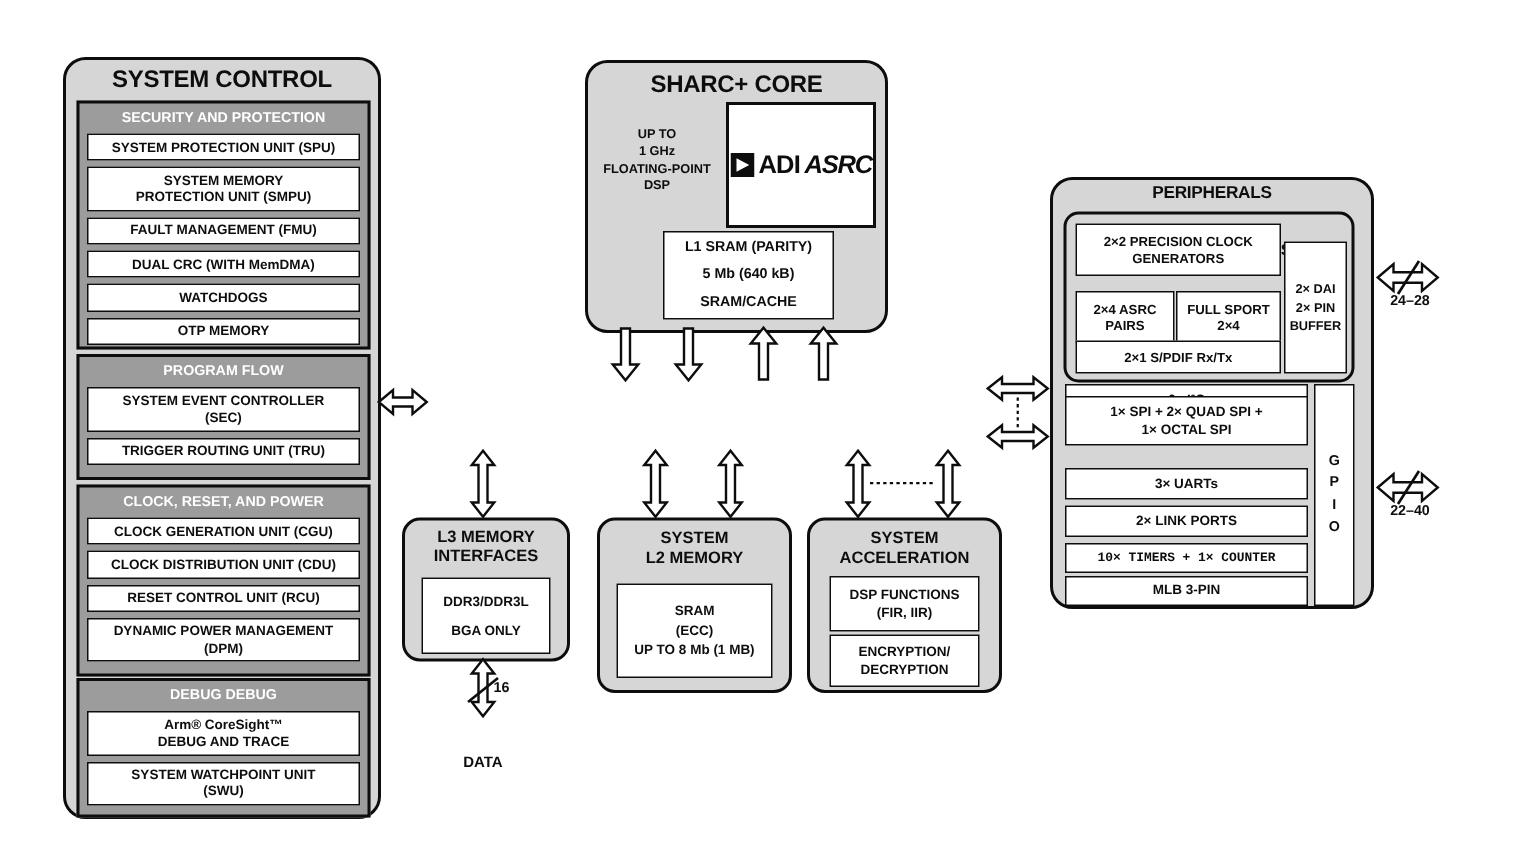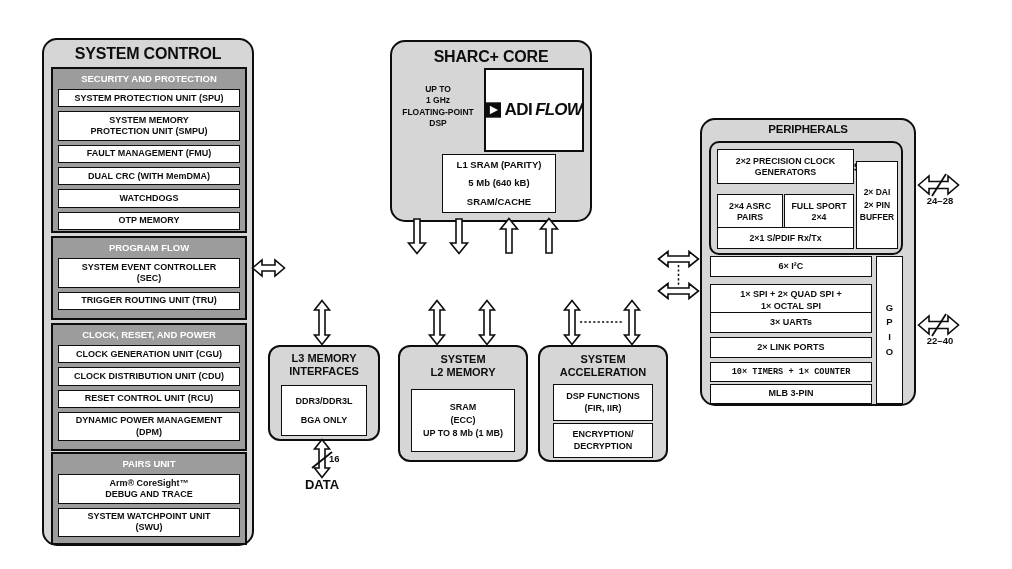--- a/index.html
+++ b/index.html
@@ -52,58 +52,58 @@
     <div class="section" style="left:7px;top:283px;width:182px;height:118px;">
       <div class="sec-head">CLOCK, RESET, AND POWER</div>
       <div class="wbox">CLOCK GENERATION UNIT (CGU)</div>
       <div class="wbox">CLOCK DISTRIBUTION UNIT (CDU)</div>
       <div class="wbox">RESET CONTROL UNIT (RCU)</div>
       <div class="wbox">DYNAMIC POWER MANAGEMENT
 (DPM)</div>
     </div>
 
     <div class="section" style="left:7px;top:412px;width:182px;height:83px;">
-      <div class="sec-head">PAIRS UNIT</div>
+      <div class="sec-head">DEBUG DEBUG</div>
       <div class="wbox">Arm® CoreSight™
 DEBUG AND TRACE</div>
       <div class="wbox">SYSTEM WATCHPOINT UNIT
 (SWU)</div>
     </div>
   </div>
 
   <div class="panel" style="left:390px;top:40px;width:198px;height:178px;">
     <div class="panel-title" style="top:6px;">SHARC+ CORE</div>
     <div class="abs ml" style="left:2px;top:42px;width:88px;text-align:center;font-weight:bold;font-size:8.5px;line-height:1.35;">UP TO
 1 GHz
 FLOATING-POINT
 DSP</div>
     <div class="abs" style="left:92px;top:26px;width:96px;height:80px;background:#fff;border:2px solid #0d0d0d;">
       <div class="logo-row">
         <svg width="16" height="16" viewBox="0 0 16 16">
           <rect x="0" y="0" width="16" height="16" fill="#0d0d0d"></rect>
           <polygon points="4,3.5 12.5,8 4,12.5" fill="#ffffff"></polygon>
         </svg>
         <span class="logo-adi">ADI</span>
-        <span class="logo-sharc">FLOW</span>
+        <span class="logo-sharc">ASRC</span>
       </div>
     </div>
     <div class="wbox abs" style="left:50px;top:112px;width:110px;height:52px;font-size:9.5px;line-height:1.9;">L1 SRAM (PARITY)
 5 Mb (640 kB)
 SRAM/CACHE</div>
   </div>
 
 
   <div class="panel" style="left:268px;top:345px;width:108px;height:92px;border-radius:12px;">
     <div class="node-title" style="top:5px;">L3 MEMORY
 INTERFACES</div>
     <div class="wbox abs" style="left:11px;top:38px;width:82px;height:44px;line-height:2.1;">DDR3/DDR3L
 BGA ONLY</div>
   </div>
   <div class="freelabel" style="left:329px;top:453px;">16</div>
-  <div class="freelabel" style="left:298px;top:477px;width:48px;font-size:13px;">DATA</div>
+  <div class="freelabel" style="left:298px;top:503px;width:48px;font-size:10px;">DATA</div>
 
   <div class="panel" style="left:398px;top:345px;width:126px;height:113px;border-radius:12px;">
     <div class="node-title" style="top:6px;">SYSTEM
 L2 MEMORY</div>
     <div class="wbox abs" style="left:11px;top:42px;width:100px;height:56px;line-height:1.45;">SRAM
 (ECC)
 UP TO 8 Mb (1 MB)</div>
   </div>
 
   <div class="panel" style="left:538px;top:345px;width:126px;height:113px;border-radius:12px;">
@@ -126,21 +126,21 @@
 PAIRS</div>
       <div class="wbox abs" style="left:73px;top:51px;width:66px;height:28px;font-size:8.8px;">FULL SPORT
 2×4</div>
       <div class="wbox abs" style="left:6px;top:84px;width:133px;height:15px;font-size:8.8px;">2×1 S/PDIF Rx/Tx</div>
       <div class="wbox abs" style="left:145px;top:18px;width:38px;height:81px;font-size:8.5px;line-height:1.5;">2× DAI
 2× PIN
 BUFFER</div>
     </div>
 
     <div class="wbox abs" style="left:8px;top:136px;width:158px;height:14px;">6× I²C</div>
-    <div class="wbox abs" style="left:8px;top:164px;width:158px;height:26px;">1× SPI + 2× QUAD SPI +
+    <div class="wbox abs" style="left:8px;top:144px;width:158px;height:26px;">1× SPI + 2× QUAD SPI +
 1× OCTAL SPI</div>
     <div class="wbox abs" style="left:8px;top:192px;width:158px;height:14px;">3× UARTs</div>
     <div class="wbox abs" style="left:8px;top:217px;width:158px;height:14px;">2× LINK PORTS</div>
     <div class="wbox abs" style="left:8px;top:242px;width:158px;height:13px;font-size:8.6px;font-family:Liberation Mono, monospace;">10× TIMERS + 1× COUNTER</div>
     <div class="wbox abs" style="left:8px;top:264px;width:158px;height:13px;">MLB 3-PIN</div>
 
     <div class="wbox abs" style="left:174px;top:136px;width:23px;height:141px;line-height:1.55;font-size:9.5px;">G
 P
 I
 O</div>

